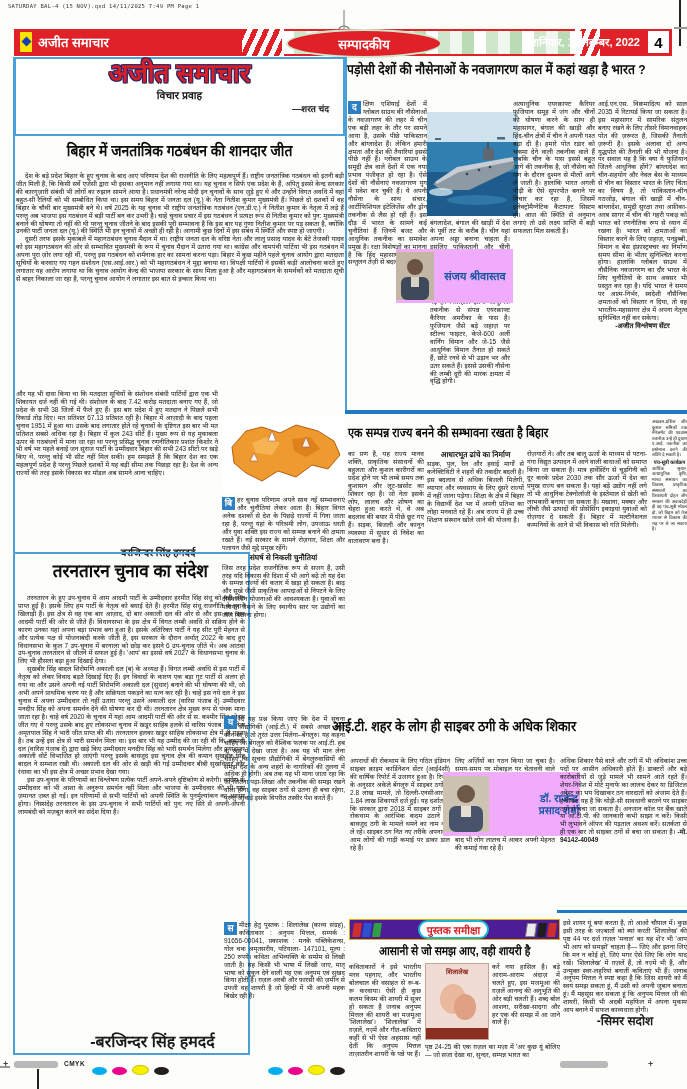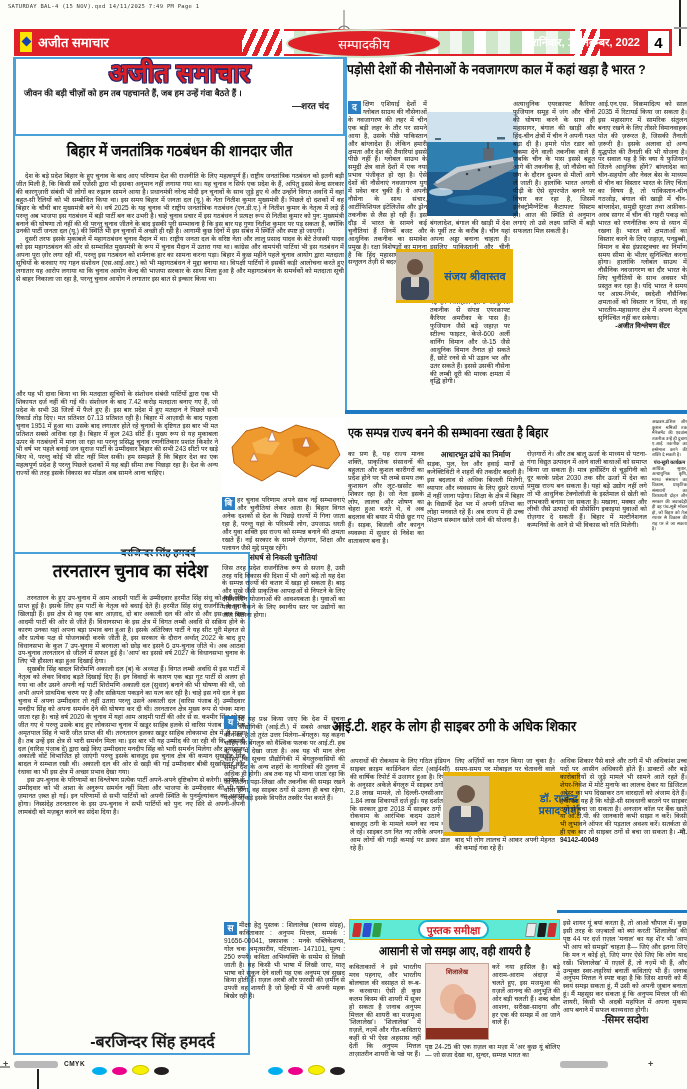--- a/index.html
+++ b/index.html
@@ -12,21 +12,21 @@
   .ybox{left:6px;top:3px;width:12px;height:20px;background:#ffe400;}
   .dia{position:absolute;left:2.5px;top:6px;width:7px;height:7px;background:#1a3fb0;transform:rotate(45deg);}
   .pname{left:24px;top:0;height:27px;line-height:27px;color:#fff;font-weight:bold;font-size:13px;}
   .stripes{top:0;height:27px;background:repeating-linear-gradient(115deg,rgba(255,255,255,0) 0 5px,#fff 5px 10px);}
   .s1{left:228px;width:42px;}
   .s2{left:556px;width:30px;}
   .checker{left:268px;top:2px;width:300px;height:23px;
      background:repeating-linear-gradient(90deg,#ffffff 0 12px,#cfe6cb 12px 24px,#f0f7ee 24px 36px,#b9dcb4 36px 48px);}
   .oval{left:272px;top:0px;width:152px;height:25px;background:#e02228;border:2px solid #cfe6cc;border-radius:50%;
         display:flex;align-items:center;justify-content:center;}
-  .oval span{color:#fff;font-weight:normal;font-size:13px;}
+  .oval span{color:#fff;font-weight:bold;font-size:13px;}
   .mdate{right:32px;top:0;height:27px;line-height:27px;color:#fff;font-weight:bold;font-size:11px;}
   .pnum{right:3px;top:2px;width:21px;height:22px;background:#fff;color:#000;font-weight:bold;font-size:15px;
         display:flex;align-items:center;justify-content:center;}
   
   .lbox{left:14px;top:57px;width:331px;height:79px;border:2px solid #4aa0d8;background:#fff;box-sizing:border-box;}
   .logo-big{text-align:center;font-size:26px;font-weight:bold;color:#d81f26;margin-top:1px;line-height:1.05;
             text-shadow:1px 1px 0 #26266e,-1px -1px 0 #26266e,1px -1px 0 #26266e,-1px 1px 0 #26266e;}
   .vichar{text-align:center;font-weight:bold;font-size:10.5px;margin-top:1px;}
   .quote{font-size:8.5px;font-weight:600;padding:1px 8px 0 8px;text-align:justify;line-height:1.25;}
   .qauthor{font-size:9px;font-weight:bold;text-align:right;padding-right:14px;}
@@ -36,24 +36,24 @@
   .clip{overflow:hidden;}
   .headline{font-weight:bold;color:#0c0c0c;white-space:nowrap;transform-origin:left center;}
   .subhead{font-weight:bold;text-align:center;font-size:7.5px;margin:2px 0 1px 0;text-indent:0;}
   .attr{font-weight:bold;text-align:center;}
   .dropcap{float:left;width:13px;height:13px;background:#2d7fc1;color:#fff;font-size:9px;font-weight:bold;
            text-align:center;line-height:13px;margin:1px 2px 0 0;}
   .bline{background:#1f7ac4;}
   .blueline{background:#4aa0d8;}
   .tbox{left:13px;top:552px;width:237px;height:503px;border:2px solid #4aa0d8;box-sizing:border-box;}
   
-  .authbox{background:#eab308;display:flex;align-items:center;gap:3px;}
+  .authbox{background:#f0abfc;display:flex;align-items:center;gap:3px;}
   .aname{color:#1557a5;font-weight:bold;line-height:1.15;text-align:center;flex:1;}
   
-  .banner{left:349px;top:919px;width:211px;height:21px;background:#5eead4;border:1px solid #dfae00;
+  .banner{left:349px;top:919px;width:211px;height:21px;background:#4c1d95;border:1px solid #dfae00;
           box-sizing:border-box;display:flex;align-items:center;justify-content:space-between;padding:0 3px;}
   .bookrow{display:flex;gap:2px;align-items:center;}
   .book{width:8px;height:14px;transform:skewX(-8deg);border-radius:1px;}
   .bk1{background:#cf2e2e;} .bk2{background:#2e4fcf;} .bk3{background:#2f9e44;}
   .bk4{background:#ececec;border:1px solid #888;height:12px;} .bk5{background:#1d1d1d;}
   .pill{background:#fff;border:2px solid #19b4d1;border-radius:10px;padding:0 7px;height:15px;
         display:flex;align-items:center;}
   .pill span{color:#d81f26;font-weight:bold;font-size:10.5px;white-space:nowrap;}
   
   .cover{left:425px;top:963px;width:64px;height:77px;background:#f0dcd2;border:1px solid #c7a296;box-sizing:border-box;}
@@ -99,21 +99,21 @@
     <div class="abs stripes s2"></div>
     <div class="abs mdate">शनिवार, 15 नवम्बर, 2022</div>
     <div class="abs pnum">4</div>
   </div>
 
   <div class="abs blueline" style="left:13px;top:57px;width:2px;height:998px;"></div>
   <div class="abs blueline" style="left:345px;top:57px;width:1.5px;height:354px;"></div>
 
   <div class="abs lbox">
     <div class="logo-big">अजीत समाचार</div>
-    <div class="quote">जीवन की बड़ी चीज़ों को हम तब पहचानते हैं, जब हम उन्हें गंवा बैठते हैं ।</div>
+    <div class="vichar">विचार प्रवाह</div>
     <div class="qauthor">—शरत चंद</div>
   </div>
 
   <div class="abs headline" style="left:14px;top:139px;width:368px;font-size:15.5px;transform:scaleX(.9);text-align:center;">बिहार में जनतांत्रिक गठबं‌धन की शानदार जीत</div>
   <div class="abs bodytxt clip" style="left:16px;top:172px;width:328px;height:217px;">
     <p>देश के बड़े प्रदेश बिहार के हुए चुनाव के बाद आए परिणाम देश की राजनीति के लिए महत्वपूर्ण हैं। राष्ट्रीय जनतांत्रिक गठबंधन को इतनी बड़ी जीत मिली है, कि किसी सर्वे एजेंसी द्वारा भी इसका अनुमान नहीं लगाया गया था। यह चुनाव न सिर्फ एक प्रदेश के हैं, अपितु इससे केन्द्र सरकार की कारगुज़ारी संबंधी भी लोगों का रुझान सामने आया है। प्रधानमंत्री नरेन्द्र मोदी इन चुनावों के साथ जुड़े हुए थे और उन्होंने विगत अवधि में वहां बहुत-सी रैलियों को भी सम्बोधित किया था। इस समय बिहार में जनता दल (यू.) के नेता नितीश कुमार मुख्यमंत्री हैं। पिछले दो दशकों में वह बिहार के चौथी बार मुख्यमंत्री बने थे। वर्ष 2025 के यह चुनाव भी राष्ट्रीय जनतांत्रिक गठबंधन (एन.डी.ए.) ने नितीश कुमार के नेतृत्व में लड़े हैं परन्तु अब भाजपा इस गठबंधन में बड़ी पार्टी बन कर उभरी है। चाहे चुनाव प्रचार में इस गठबंधन ने प्रत्यक्ष रूप से नितीश कुमार को पुन: मुख्यमंत्री बनाने की घोषणा तो नहीं की थी परन्तु चुनाव जीतने के बाद इसकी पूरी सम्भावना है कि इस बार यह गुणा नितीश कुमार पर पड़ सकता है, क्योंकि उनकी पार्टी जनता दल (यू.) की स्थिति भी इन चुनावों में अच्छी ही रही है। आगामी कुछ दिनों में इस संबंध में स्थिति और स्पष्ट हो जाएगी।</p>
     <p>दूसरी तरफ इसके मुकाबले में महागठबंधन चुनाव मैदान में था। राष्ट्रीय जनता दल के वरिष्ठ नेता और लालू प्रसाद यादव के बेटे तेजस्वी यादव को इस महागठबंधन की ओर से सम्भावित मुख्यमंत्री के रूप में चुनाव मैदान में उतारा गया था। कांग्रेस और वामपंथी पार्टियां भी इस गठबंधन में अपना पूरा ज़ोर लगा रही थीं, परन्तु इस गठबंधन को शर्मनाक हार का सामना करना पड़ा। बिहार में कुछ महीने पहले चुनाव आयोग द्वारा मतदाता सूचियों के करवाए गए गहन संशोधन (एस.आई.आर.) को भी महागठबंधन ने मुद्दा बनाया था। विपक्षी पार्टियों ने इसकी कड़ी आलोचना करते हुए लगातार यह आरोप लगाया था कि चुनाव आयोग केन्द्र की भाजपा सरकार के साथ मिला हुआ है और महागठबंधन के समर्थकों को मतदाता सूची से बाहर निकाला जा रहा है, परन्तु चुनाव आयोग ने लगातार इस बात से इन्कार किया था।</p>
   </div>
   <div class="abs bodytxt clip" style="left:16px;top:390px;width:202px;height:155px;">
     <p style="text-indent:0;">और यह भी दावा किया था कि मतदाता सूचियों के संशोधन संबंधी पार्टियों द्वारा एक भी शिकायत दर्ज नहीं की गई थी। संशोधन के बाद 7.42 करोड़ मतदाता बनाए गए हैं, जो प्रदेश के सभी 38 जिलों में फैले हुए हैं। इस बार प्रदेश में हुए मतदान ने पिछले सभी रिकार्ड तोड़ दिए। मत प्रतिशत 67.13 प्रतिशत रही है। बिहार में आज़ादी के बाद पहला चुनाव 1951 में हुआ था। उसके बाद लगातार होते रहे चुनावों के दृष्टिगत इस बार भी मत प्रतिशत सबसे अधिक रहा है। बिहार में कुल 243 सीटें हैं। मुख्य रूप से यह मुकाबला ऊपर के गठबंधनों में माना जा रहा था परन्तु प्रसिद्ध चुनाव रणनीतिकार प्रशांत किशोर ने भी वर्ष भर पहले बनाई जन सुराज पार्टी के उम्मीदवार बिहार की सभी 243 सीटों पर खड़े किए थे, परन्तु कोई भी सीट नहीं मिल सकी। हम समझते हैं कि बिहार देश का एक महत्वपूर्ण प्रदेश है परन्तु पिछले दशकों में यह बड़ी सीमा तक पिछड़ा रहा है। देश के अन्य राज्यों की तरह इसके विकास का मॉडल अब सामने आना चाहिए।</p>
@@ -261,21 +261,21 @@
     <div class="band"></div>
   </div>
   <div class="abs bodytxt clip" style="left:492px;top:963px;width:68px;height:77px;">
     <span>करें नया हासिल है। बड़े आराम-आराम अंदाज़ में चलते हुए, इस मजमूआ की ग़ज़लें आनन्द की अनुभूति की ओर बड़ी चलती हैं। शब्द बोल आशना, सरीखा-सादगा और हर एक की समझ में आ जाने वाले हैं।</span>
   </div>
   <div class="abs bodytxt clip" style="left:425px;top:1043px;width:135px;height:40px;">
     <span>पृष्ठ 24-25 की एक ग़ज़ल का मज़ा में 'अर कुछ यूं बोलिए— जो सजा देखा था, सुन्दर, सम्पन्न भारत का</span>
   </div>
   <div class="abs bodytxt clip" style="left:563px;top:919px;width:124px;height:127px;">
     <span>इसे शायर यूं बयां करता है, तो आओ चौपाल में। कुछ इसी तरह के जज़्बातों को ब्यां करती 'शिलालेख' की पृष्ठ 44 पर दर्ज ग़ज़ल 'मनाल' का यह शे'र भी 'आप भी आप को समझो' चाहता है— जिएं और इतना जिएं कि मन न कोई हो, जिएं मगर ऐसे जिएं कि लोग याद रखें। 'शिलालेख' में ग़ज़लें हैं, तो नज़्में भी हैं, और उन्मुक्त स्वर-लहरियां बनातीं कविताएं भी हैं। जनाब अनुपम मित्तल ने स्पष्ट कहा है कि जिस शायरी को मैं स्वयं समझ सकता हूं, मैं उसी को अपनी जुबान बनाता हूं। मैं महसूस कर सकता हूं कि अनुपम मित्तल जी की शायरी, किसी भी अदबी महफिल में अपना मुकाम आप बनाने में सफल काव्यधारा होगी।</span>
-    <div class="attr" style="font-size:10px;font-family:Liberation Serif, serif;">-सिमर सदोश</div>
+    <div class="attr" style="font-size:12px;">-सिमर सदोश</div>
   </div>
 
   <span class="abs plus" style="left:3px;top:1059px;">+</span>
   <div class="abs gbar" style="left:14px;top:1061px;width:44px;"></div>
   <div class="abs cmyk" style="left:64px;top:1060px;">
     <span>CMYK</span>
   </div>
   <div class="abs" style="left:92px;top:1061px;">
     <span class="dot dc"></span><span class="dot dm"></span><span class="dot dy"></span><span class="dot dk"></span>
   </div>

